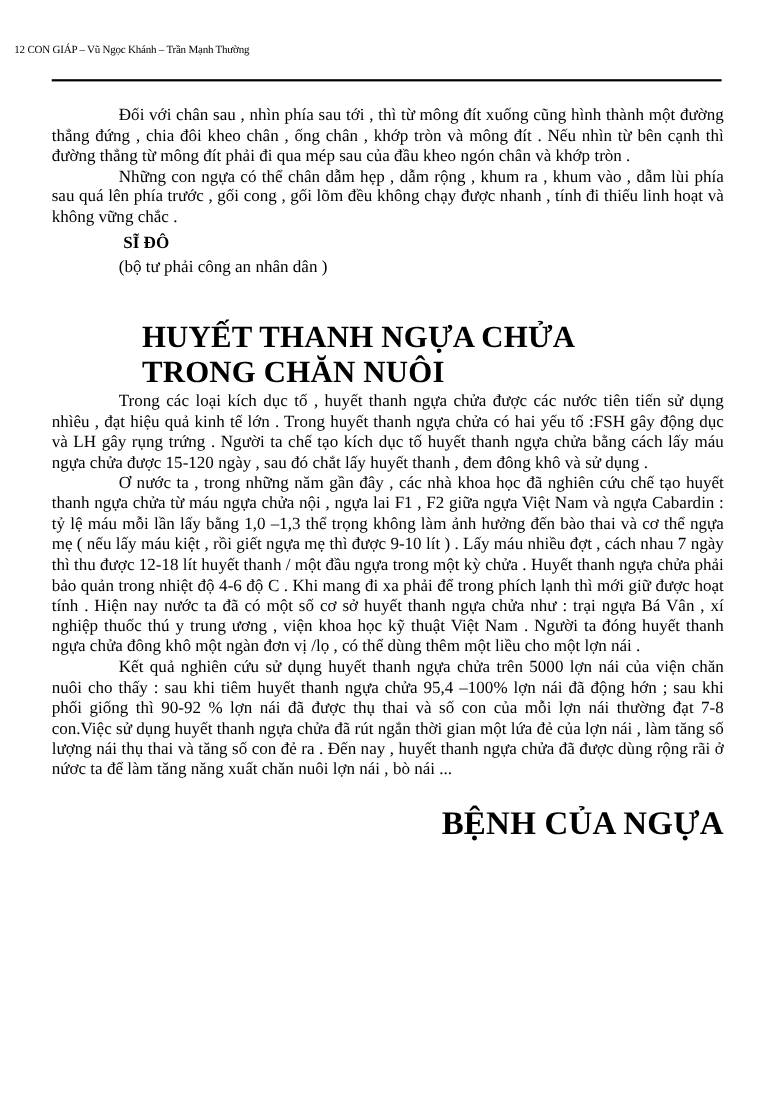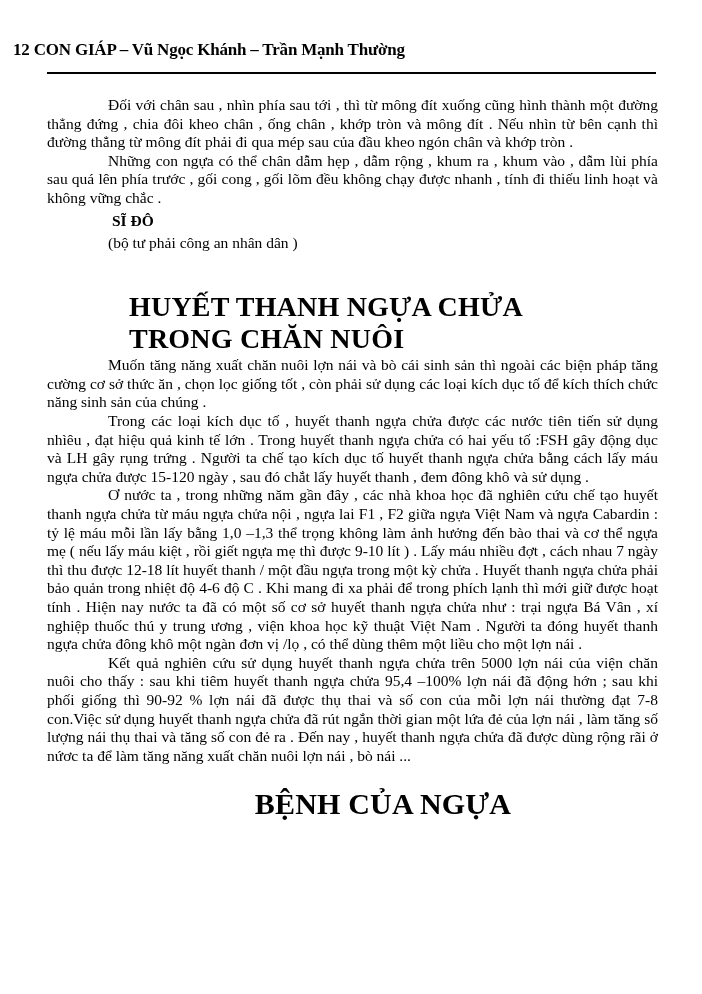--- a/index.html
+++ b/index.html
@@ -17,22 +17,22 @@
     top: 40px;
     left: 13px;
     width: 642px;
     display: flex;
     justify-content: space-between;
     align-items: baseline;
     white-space: nowrap;
   }
   .header-title {
     font-family: "Liberation Serif", serif;
-    font-weight: bold;
-    font-size: 17px;
+    font-weight: normal;
+    font-size: 10px;
     letter-spacing: -0.2px;
   }
   .header-right { display: flex; align-items: baseline; }
   .header-link {
     font-family: "Liberation Sans", sans-serif;
     font-size: 16.5px;
     color: #000000;
     text-decoration: underline;
     cursor: pointer;
   }
@@ -61,21 +61,21 @@
   p.para { margin: 0; text-indent: 61px; }
   .sig-name  { margin: 4px; padding-left: 61px; font-weight: bold; }
   .sig-org   { margin: 0; padding-left: 61px; }
   .section-title { margin: 38px 0 2px 82px; text-align: left; }
   .st-line1 { font-size: 28px; font-weight: bold; line-height: 1.15; letter-spacing: 0.2px; }
   .st-line2 { font-size: 28px; font-weight: bold; line-height: 1.12; letter-spacing: 0.2px; }
   .next-title {
     margin: 30px 0 0 61px;
     font-size: 30px;
     font-weight: bold;
-    text-align: center;
+    text-align: right;
     letter-spacing: 0.2px;
   }
 </style>
 </head>
 <body>
 
 <div class="page">
 
   <div class="header">
     <span class="header-title">12 CON GIÁP – Vũ Ngọc Khánh – Trần Mạnh Thường</span>
@@ -89,21 +89,20 @@
     <p class="para">Những con ngựa có thể chân dẫm hẹp , dẫm rộng , khum ra , khum vào , dẫm lùi phía sau quá lên phía trước , gối cong , gối lõm đều không chạy được nhanh , tính đi thiếu linh hoạt và không vững chắc .</p>
 
     <p class="sig-name">SĨ ĐÔ</p>
     <p class="sig-org">(bộ tư phải công an nhân dân )</p>
 
     <div class="section-title">
       <div class="st-line1">HUYẾT THANH NGỰA CHỬA</div>
       <div class="st-line2">TRONG CHĂN NUÔI</div>
     </div>
 
-    <p class="para">Muốn tăng năng xuất  chăn nuôi lợn nái và bò cái sinh sản thì ngoài các biện pháp tăng cường cơ sở thức ăn , chọn lọc giống tốt , còn phải sử dụng các loại kích dục tố để kích thích chức năng sinh sản của chúng .</p>
     <p class="para">Trong các loại kích dục tố , huyết thanh ngựa chửa được các nước tiên tiến sử dụng nhìêu , đạt hiệu quả kinh tế lớn . Trong huyết thanh ngựa chửa có hai yếu tố :FSH gây động dục và LH gây rụng trứng . Người ta chế tạo kích dục tố huyết thanh ngựa chửa bằng cách lấy máu ngựa chửa được 15-120 ngày , sau đó chắt lấy huyết thanh , đem đông khô và sử dụng .</p>
     <p class="para">Ơ nước ta , trong những năm gần đây , các nhà khoa học đã nghiên cứu chế tạo huyết thanh ngựa chửa từ máu ngựa chửa nội , ngựa lai F1 , F2 giữa ngựa Việt Nam và ngựa Cabardin : tỷ lệ máu mỗi lần lấy bằng 1,0 –1,3 thể trọng không làm ảnh hưởng đến bào thai và cơ thể ngựa mẹ ( nếu lấy máu kiệt , rồi giết ngựa mẹ thì được 9-10 lít ) . Lấy máu nhiều đợt , cách nhau 7 ngày thì thu được 12-18 lít huyết thanh / một đầu ngựa trong một kỳ chửa . Huyết thanh ngựa chửa phải bảo quản trong nhiệt độ 4-6 độ C . Khi mang đi xa phải để trong phích lạnh thì mới giữ được hoạt tính . Hiện nay nước ta đã có một số cơ  sở huyết thanh ngựa chửa như : trại ngựa Bá Vân , xí nghiệp thuốc thú y trung ương , viện khoa học kỹ thuật Việt Nam . Người ta đóng huyết thanh ngựa chửa đông khô một ngàn đơn vị /lọ , có thể dùng thêm một liều cho một lợn nái .</p>
     <p class="para">Kết quả nghiên cứu sử dụng huyết thanh ngựa chửa trên 5000 lợn nái của viện chăn nuôi cho thấy : sau khi tiêm huyết thanh ngựa chửa 95,4 –100% lợn nái đã động hớn ; sau khi phối giống thì 90-92 % lợn nái đã được thụ thai và số con của mỗi lợn nái thường đạt 7-8 con.Việc sử dụng huyết thanh ngựa chửa đã rút ngắn thời gian một lứa đẻ của lợn nái , làm tăng số lượng nái thụ thai và tăng số con đẻ ra . Đến nay , huyết thanh ngựa chửa đã được dùng rộng rãi ở nứơc ta để làm tăng năng xuất chăn nuôi lợn nái , bò nái ...</p>
 
     <div class="next-title">BỆNH CỦA NGỰA</div>
 
   </div>
 
 </div>
 

